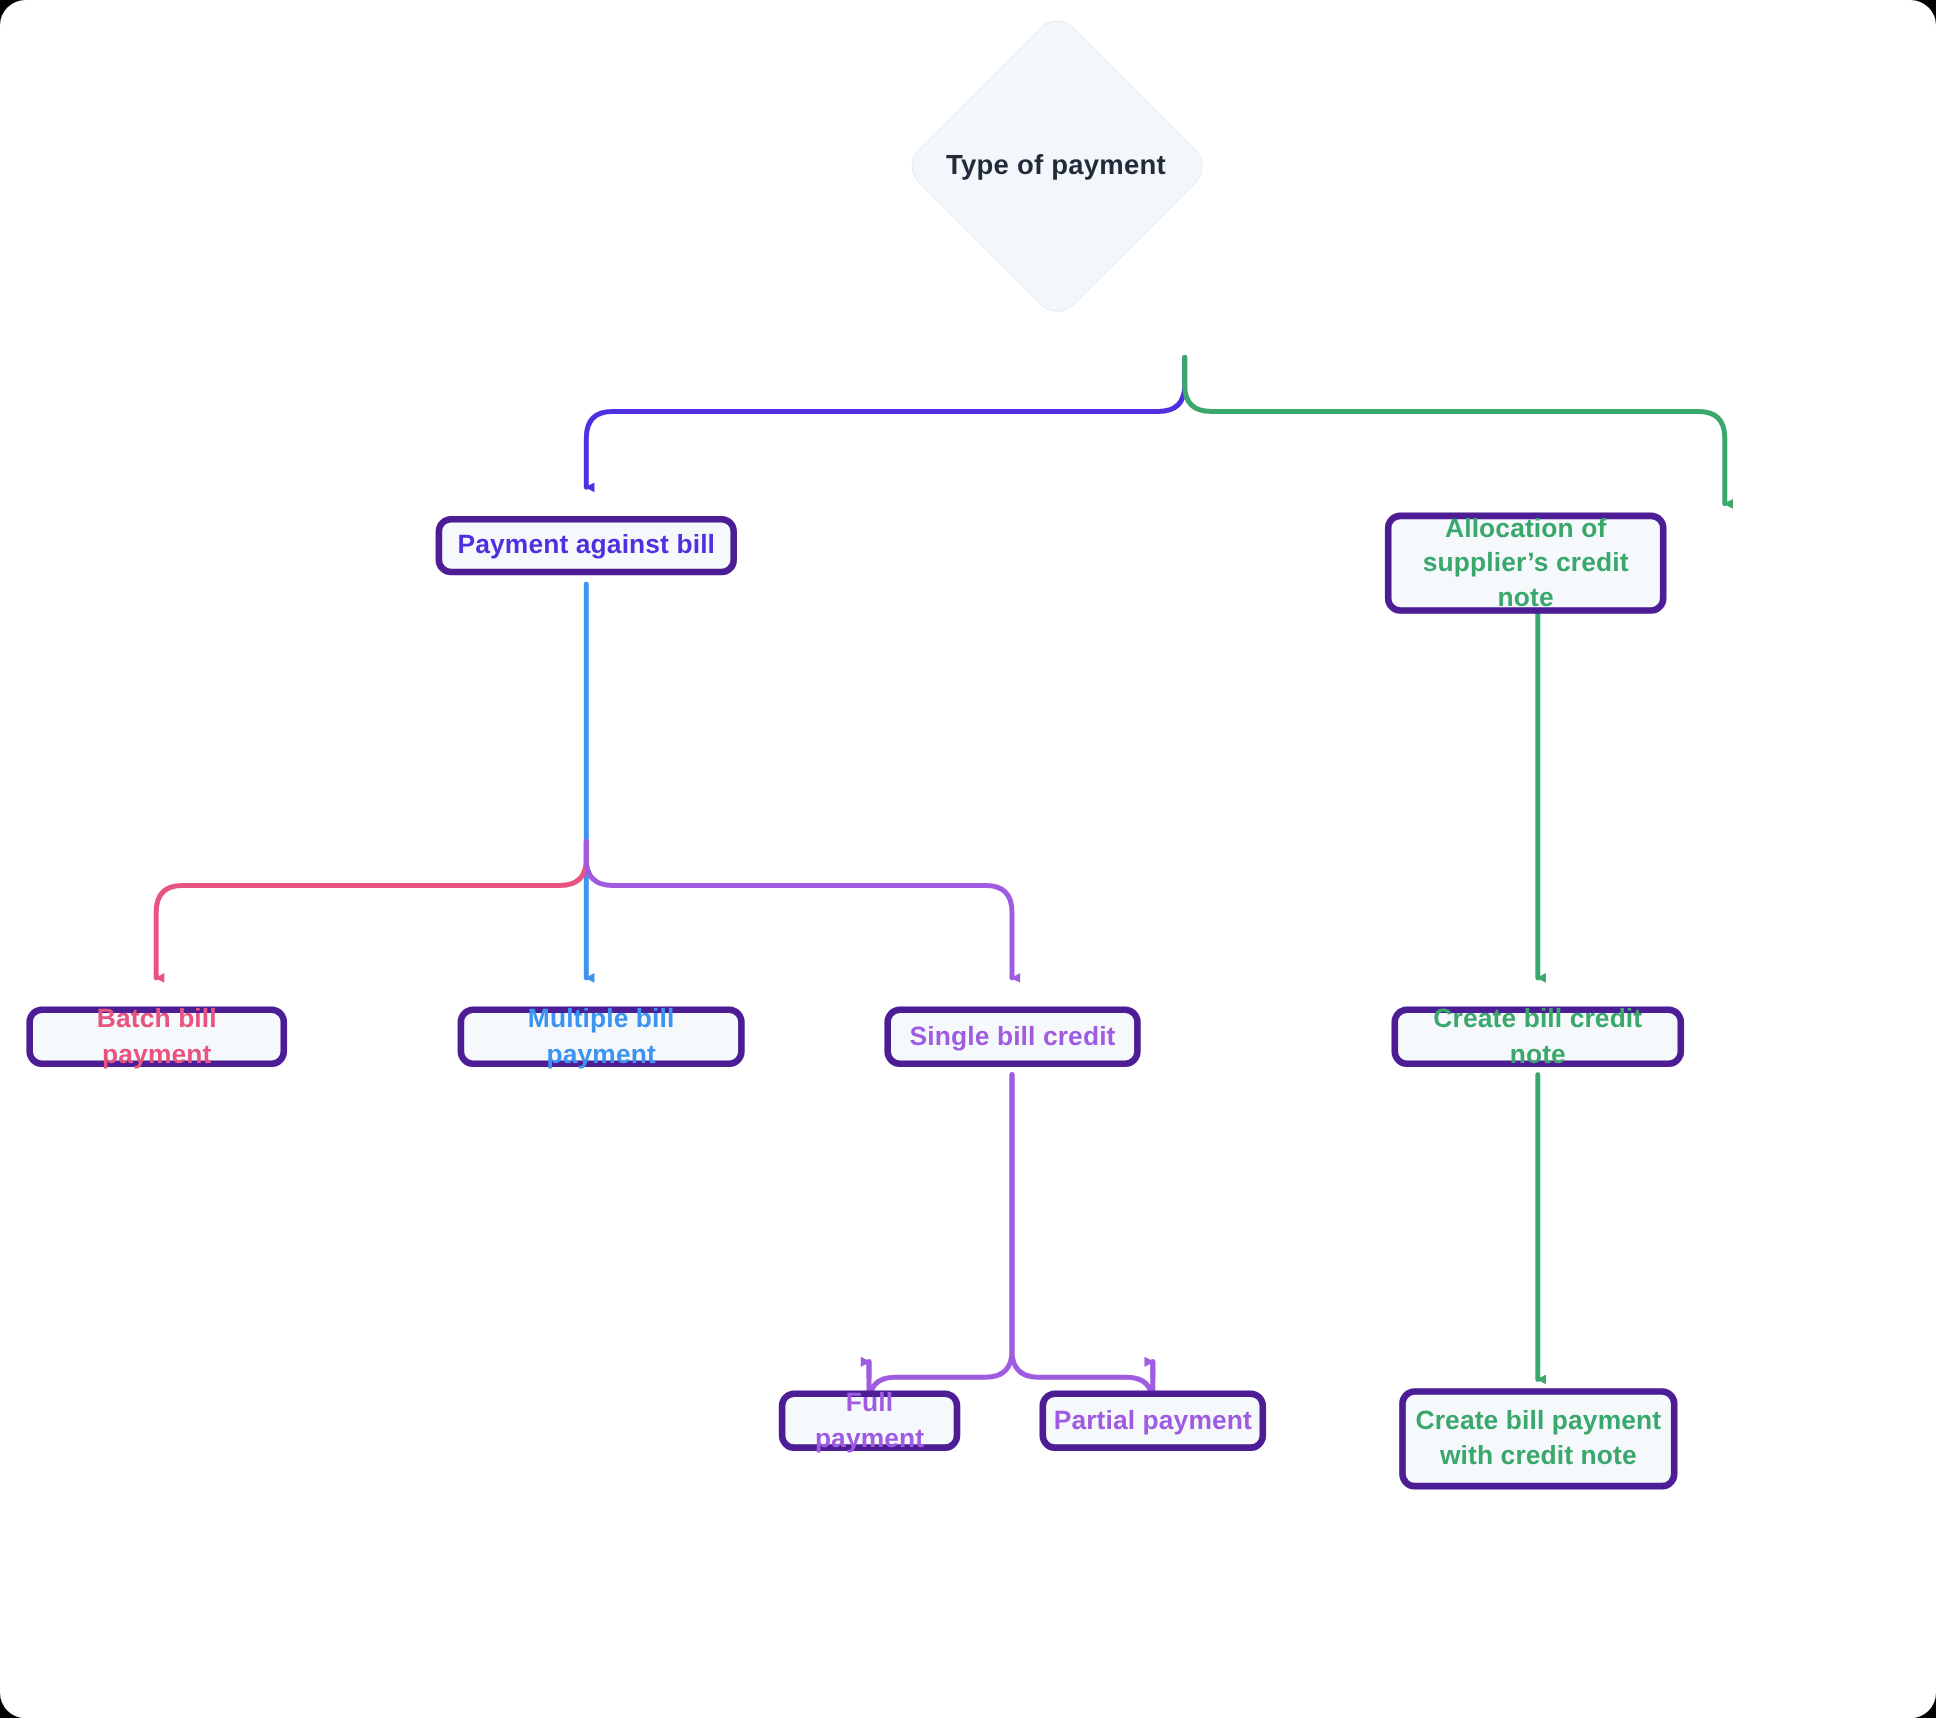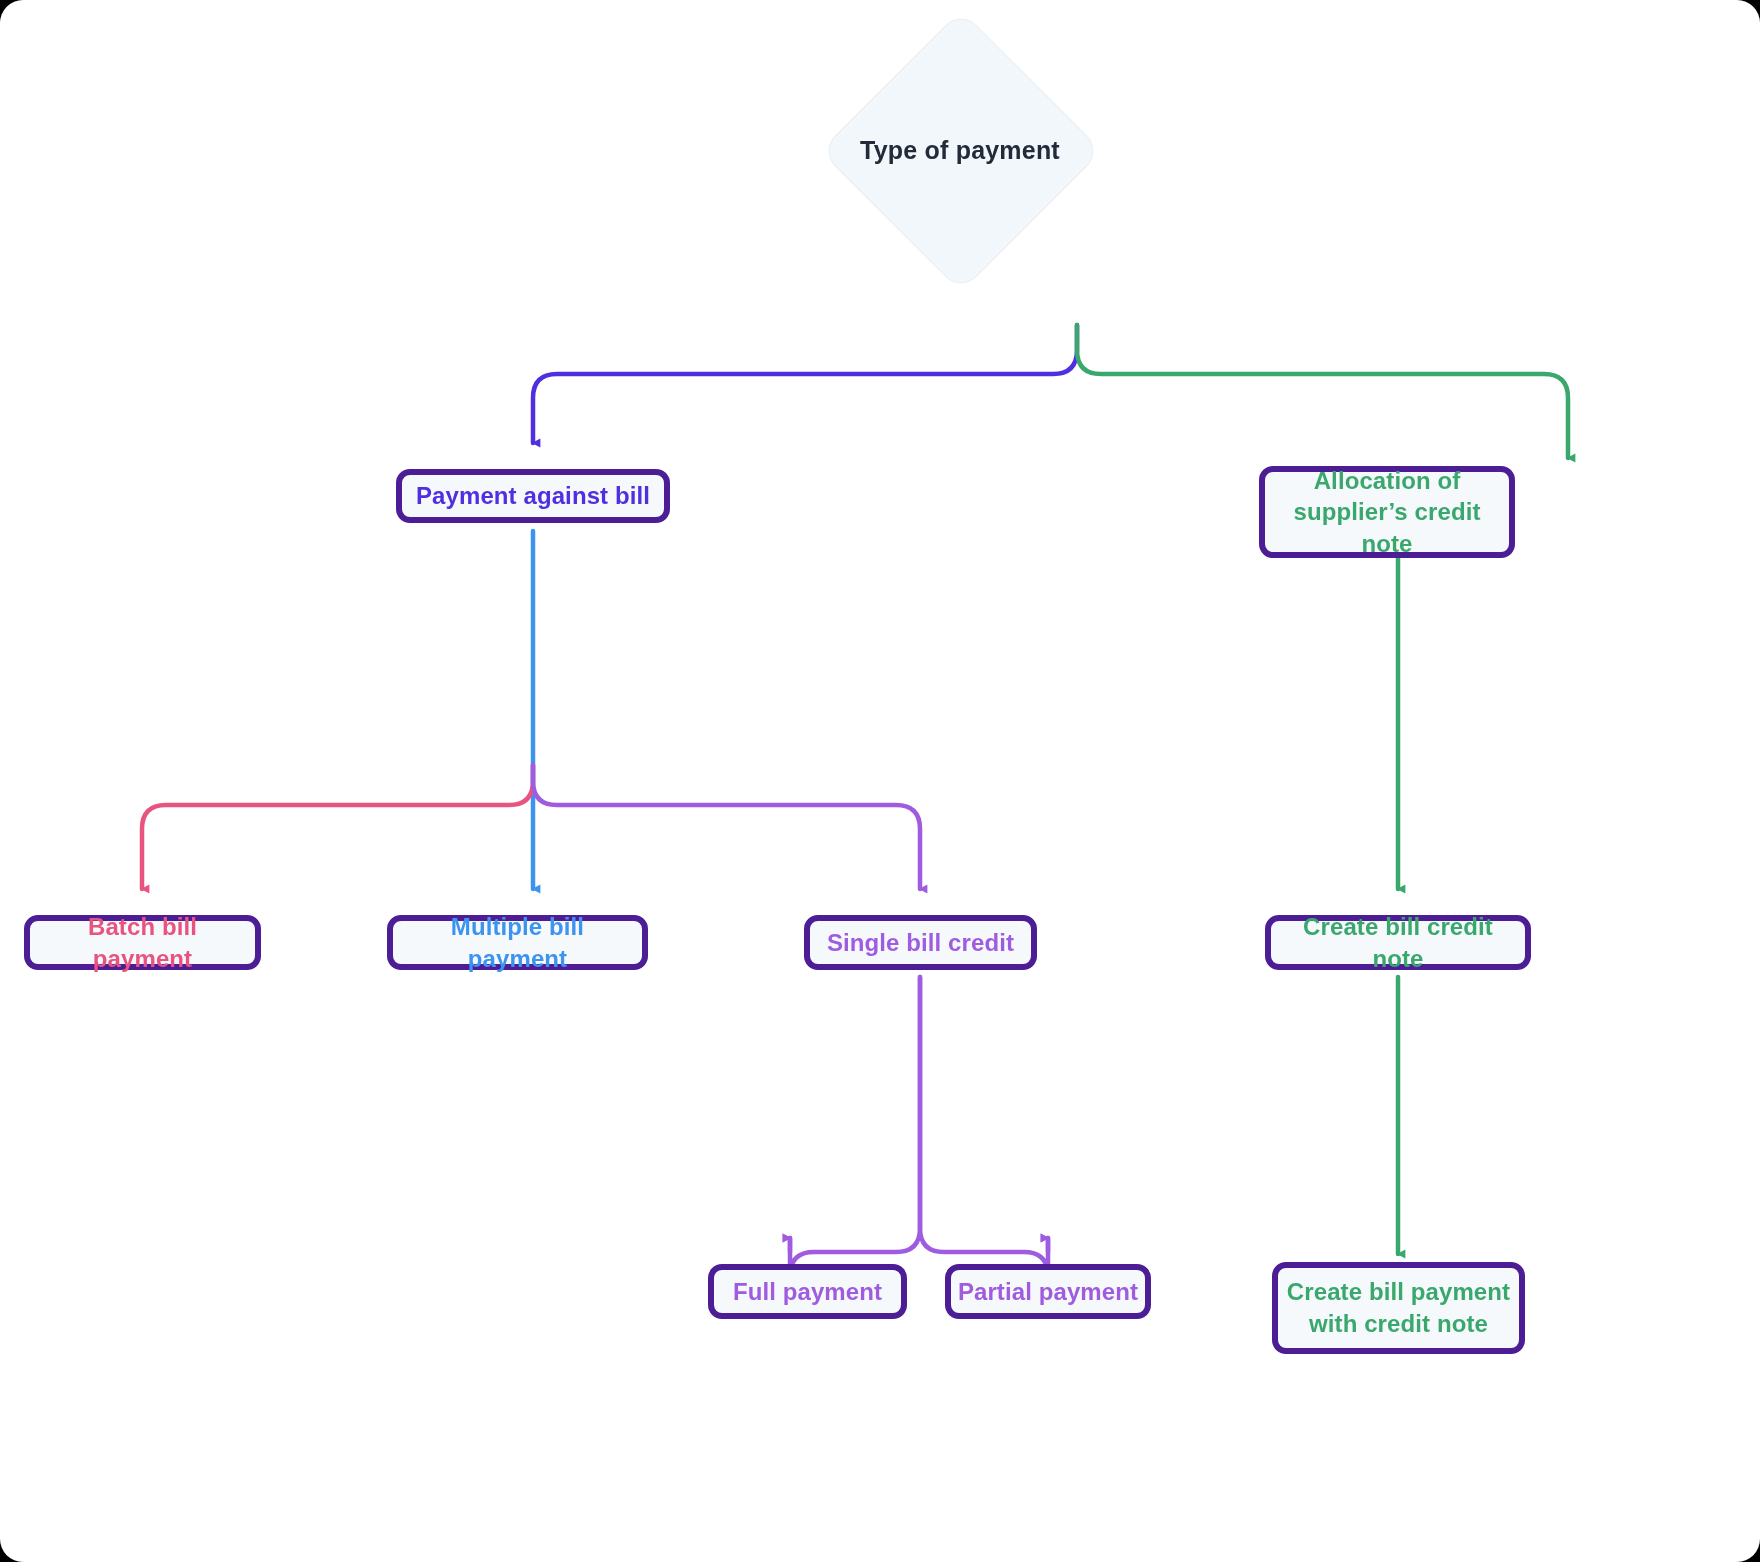--- a/index.html
+++ b/index.html
@@ -137,33 +137,33 @@
   </div>
 
   <div class="node" style="left:1259px;top:466px;width:256px;height:92px;color:#3aa76d;font-size:24px;">
     <span>Allocation of supplier’s credit note</span>
   </div>
 
   <div class="node" style="left:24px;top:915px;width:237px;height:55px;color:#e8547f;font-size:24px;">
     <span>Batch bill payment</span>
   </div>
 
-  <div class="node" style="left:387px;top:915px;width:261px;height:55px;color:#3d93f0;font-size:24px;">
+  <div class="node" style="left:416px;top:915px;width:261px;height:55px;color:#3d93f0;font-size:24px;">
     <span>Multiple bill payment</span>
   </div>
 
   <div class="node" style="left:804px;top:915px;width:233px;height:55px;color:#a05ce0;font-size:24px;">
     <span>Single bill credit</span>
   </div>
 
   <div class="node" style="left:1265px;top:915px;width:266px;height:55px;color:#3aa76d;font-size:24px;">
     <span>Create bill credit note</span>
   </div>
 
-  <div class="node" style="left:708px;top:1264px;width:199px;height:55px;color:#a05ce0;font-size:24px;">
+  <div class="node" style="left:708px;top:1264px;width:165px;height:55px;color:#a05ce0;font-size:24px;">
     <span>Full payment</span>
   </div>
 
   <div class="node" style="left:945px;top:1264px;width:206px;height:55px;color:#a05ce0;font-size:24px;">
     <span>Partial payment</span>
   </div>
 
   <div class="node" style="left:1272px;top:1262px;width:253px;height:92px;color:#3aa76d;font-size:24px;">
     <span>Create bill payment with credit note</span>
   </div>

